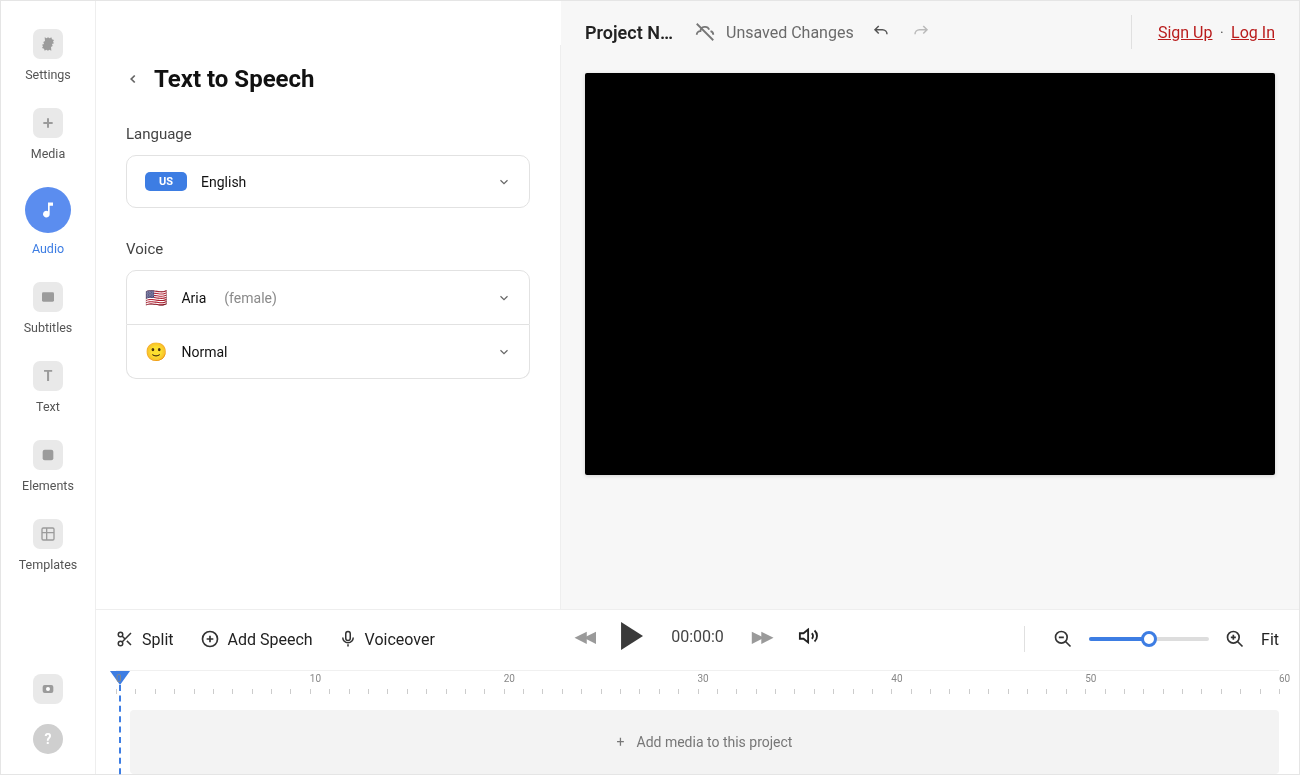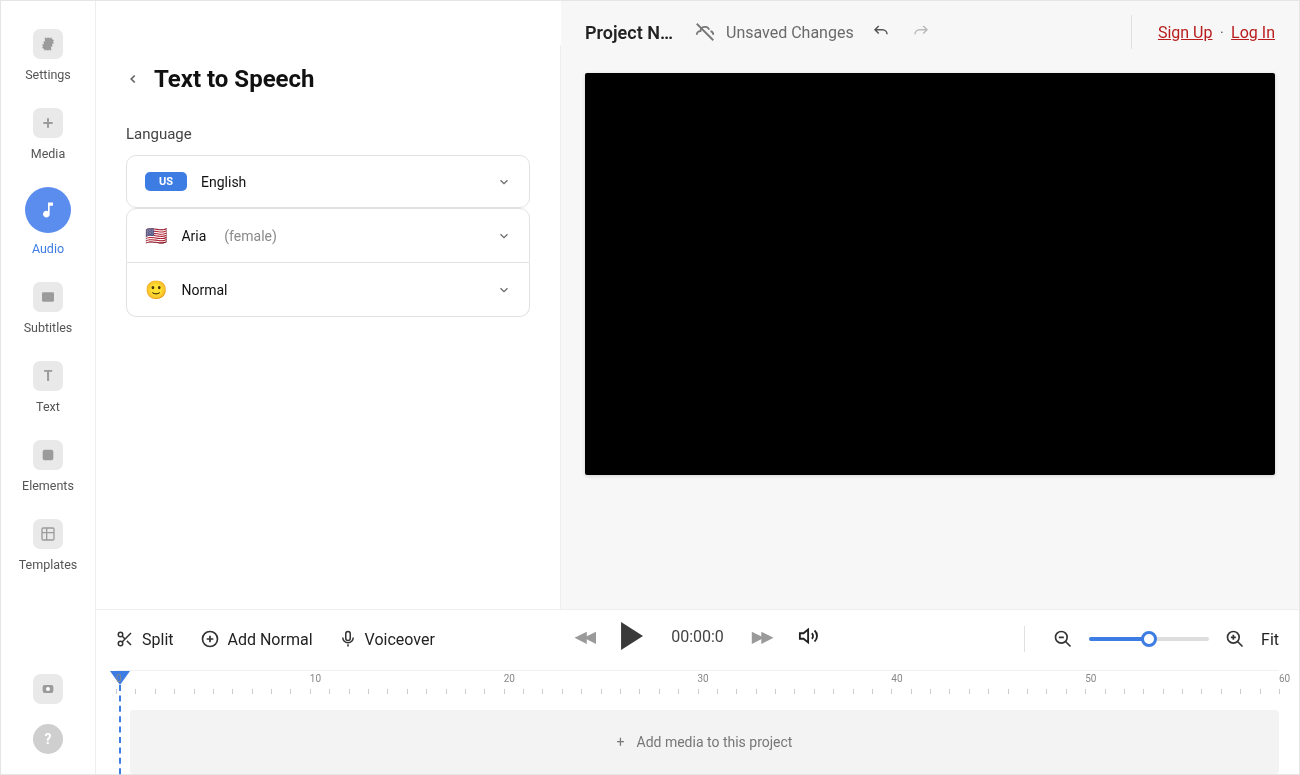--- a/index.html
+++ b/index.html
@@ -162,20 +162,21 @@
         <div class="select-box">
           <span class="badge-us">US</span>
           <span>English</span>
           <span class="chev">
             <svg width="14" height="14" viewBox="0 0 24 24" fill="none" stroke="currentColor" stroke-width="2">
                 <path d="M6 9l6 6 6-6"></path>
               </svg>
           </span>
         </div>
 
+        <div class="section-label">Voice</div>
         <div class="select-group">
           <div class="select-box">
             <span class="flag">🇺🇸</span>
             <span>Aria</span>
             <span class="voice-note">(female)</span>
             <span class="chev">
               <svg width="14" height="14" viewBox="0 0 24 24" fill="none" stroke="currentColor" stroke-width="2">
                   <path d="M6 9l6 6 6-6"></path>
                 </svg>
             </span>
@@ -239,21 +240,21 @@
           </span>
           <span>Split</span>
         </div>
         <div class="tl-btn">
           <span class="tl-icon">
             <svg width="20" height="20" viewBox="0 0 24 24" fill="none" stroke="currentColor" stroke-width="2">
                 <circle cx="12" cy="12" r="9"></circle>
                 <path d="M12 8v8M8 12h8"></path>
               </svg>
           </span>
-          <span>Add Normal</span>
+          <span>Add Speech</span>
         </div>
         <div class="tl-btn">
           <span class="tl-icon">
             <svg width="18" height="18" viewBox="0 0 24 24" fill="none" stroke="currentColor" stroke-width="2">
                 <rect x="9" y="2" width="6" height="12" rx="3"></rect>
                 <path d="M5 10a7 7 0 0014 0M12 19v3"></path>
               </svg>
           </span>
           <span>Voiceover</span>
         </div>

